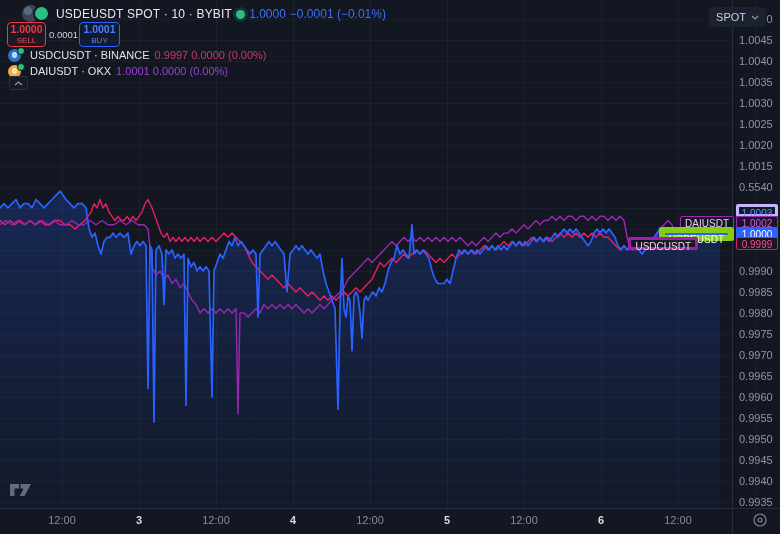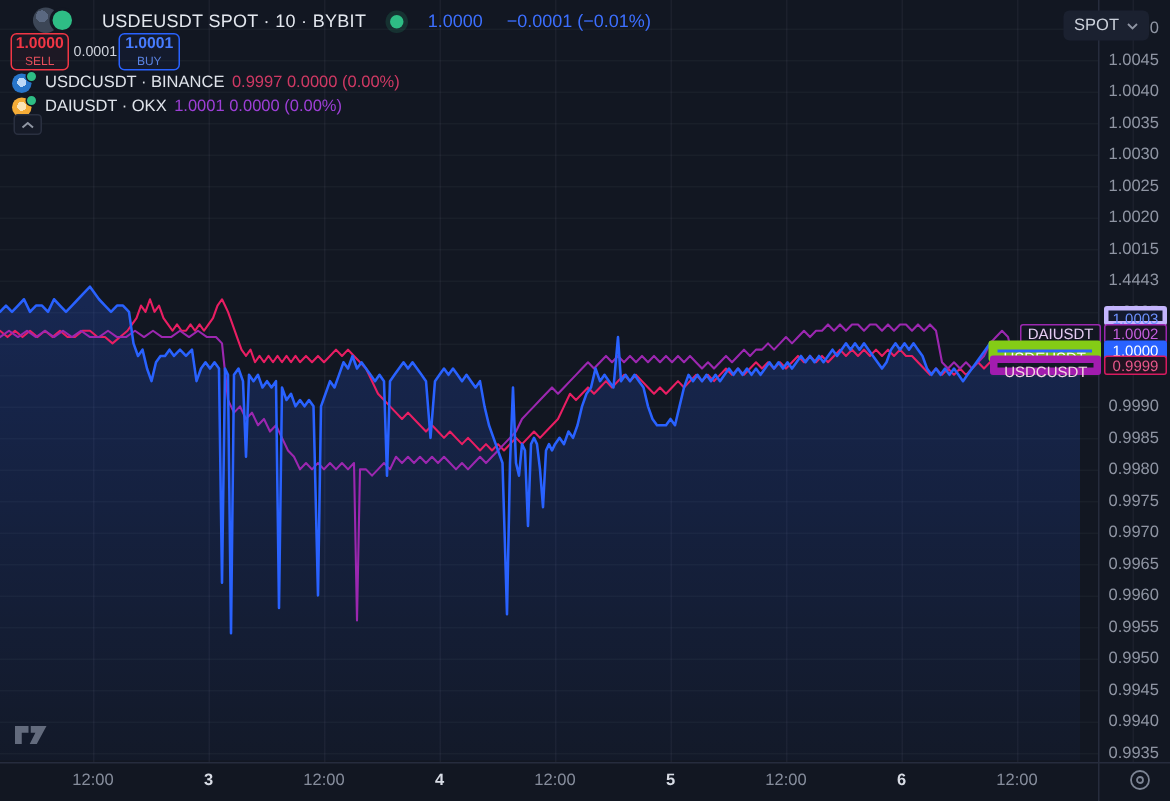--- a/index.html
+++ b/index.html
@@ -18,26 +18,26 @@
   
   #plabels{position:absolute;left:0;top:0;width:780px;height:534px;z-index:4;pointer-events:none;}
   .plrow{position:absolute;right:2px;display:flex;gap:2px;align-items:stretch;}
   .pt,.pv{height:13px;line-height:11px;font-size:10px;border-radius:2px;padding:1px 4px;white-space:nowrap;}
   .pv{min-width:42px;text-align:center;padding:1px 2px;}
   .s-blueout .pv{border:3px solid #c4b5fd;color:#6e91ff;background:#131a2e;}
   .s-purple .pt{border:1px solid #9c27b0;color:#e6cdf3;background:rgba(18,23,34,.92);}
   .s-purple .pv{border:1px solid #9c27b0;color:#c75fe0;background:#1a1426;}
   .s-bluesolid .pt{border:6px solid #84cc16;color:#fff;background:#2962ff;}
   .s-bluesolid .pv{border:1px solid #2962ff;color:#fff;background:#2962ff;}
-  .s-crimson .pt{border:5px solid #a21caf;color:#f3d6e1;background:rgba(18,23,34,.92);}
-  .s-crimson .pv{border:1px solid #d81b60;color:#e8578a;background:#201321;}
+  .s-crimson .pt{border:3px solid #a21caf;color:#f3d6e1;background:rgba(18,23,34,.92);}
+  .s-crimson .pv{border:1px solid #d81b60;color:#e8578a;background:#201321;margin-left:36px;}
   
   #legend{position:absolute;left:0;top:0;z-index:5;}
   .lrow{position:absolute;display:flex;align-items:center;white-space:nowrap;}
-  #row-main{left:22px;top:5px;height:18px;gap:16px;}
+  #row-main{left:22px;top:5px;height:18px;gap:4px;}
   .sym-title{font-size:12px;color:#e4e8ef;letter-spacing:.2px;}
   .status-dot{width:9px;height:9px;border-radius:50%;background:#2ebd85;
               box-shadow:0 0 0 3px rgba(46,189,133,.16);}
   .main-quote{font-size:12px;color:#3c6fff;}
   .btn{position:absolute;top:22px;height:25px;border-radius:4px;display:flex;flex-direction:column;
        align-items:center;justify-content:center;line-height:1;cursor:pointer;}
   #sell-btn{left:7px;width:39px;border:1px solid #f23645;background:rgba(242,54,69,.05);}
   #sell-btn .bprice{font-size:10.5px;font-weight:bold;color:#f23645;}
   #sell-btn .blabel{font-size:8px;color:#e8505c;margin-top:2px;}
   #buy-btn{left:79px;width:41px;border:1px solid #2962ff;background:rgba(41,98,255,.05);}
@@ -129,21 +129,21 @@
 
   <div id="price-axis">
       <div class="ptick" style="top: 12.9px;">1.0050</div>
       <div class="ptick" style="top: 33.9px;">1.0045</div>
       <div class="ptick" style="top: 54.9001px;">1.0040</div>
       <div class="ptick" style="top: 75.9001px;">1.0035</div>
       <div class="ptick" style="top: 96.9001px;">1.0030</div>
       <div class="ptick" style="top: 117.9px;">1.0025</div>
       <div class="ptick" style="top: 138.9px;">1.0020</div>
       <div class="ptick" style="top: 159.9px;">1.0015</div>
-      <div class="ptick" style="top: 180.9px;">1.4443</div>
+      <div class="ptick" style="top: 180.9px;">0.5540</div>
       <div class="ptick" style="top: 201.9px;">1.0005</div>
       <div class="ptick" style="top: 222.9px;">1.0000</div>
       <div class="ptick" style="top: 229px;">0.9995</div>
       <div class="ptick" style="top: 264.9px;">0.9990</div>
       <div class="ptick" style="top: 285.9px;">0.9985</div>
       <div class="ptick" style="top: 306.9px;">0.9980</div>
       <div class="ptick" style="top: 327.9px;">0.9975</div>
       <div class="ptick" style="top: 348.9px;">0.9970</div>
       <div class="ptick" style="top: 369.9px;">0.9965</div>
       <div class="ptick" style="top: 390.9px;">0.9960</div>

